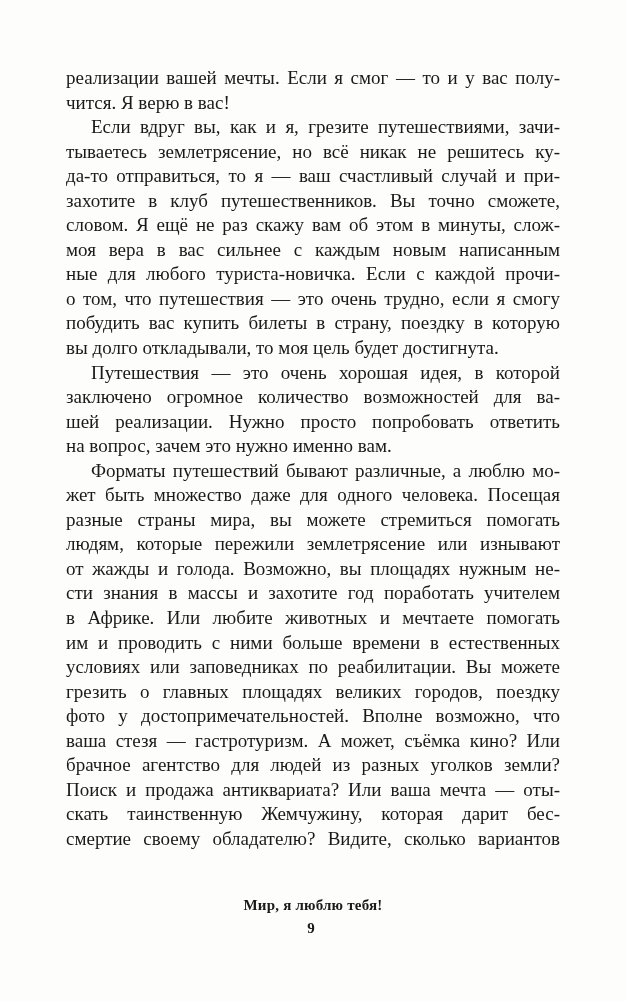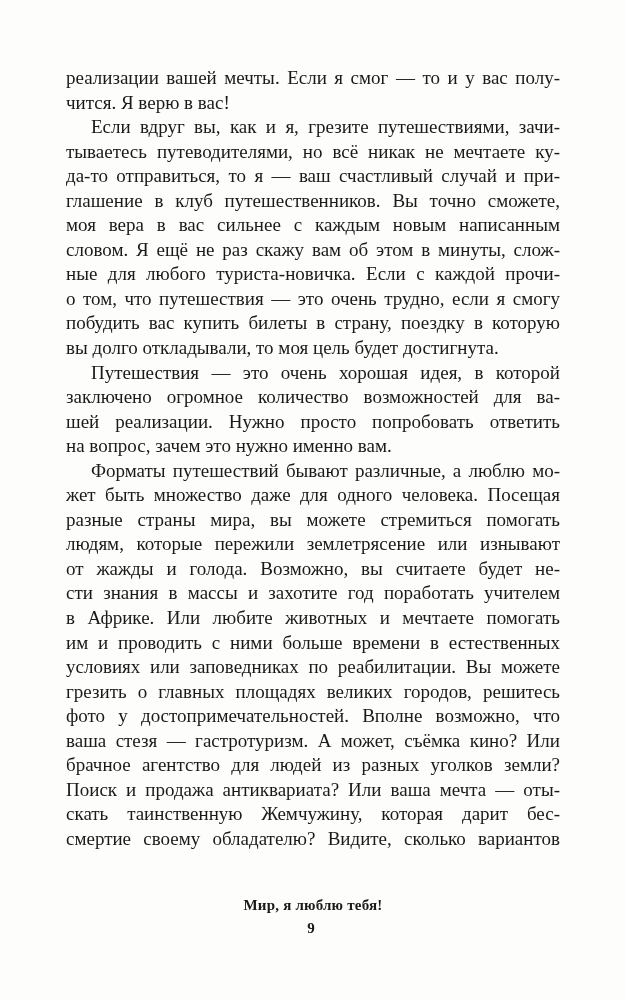--- a/index.html
+++ b/index.html
@@ -59,43 +59,43 @@
 </style>
 </head>
 <body>
 
 <div class="page">
 
   <div class="text-block">
       <div class="line">реализации вашей мечты. Если я смог — то и у вас полу-</div>
       <div class="line flush">чится. Я верю в вас!</div>
       <div class="line indent">Если вдруг вы, как и я, грезите путешествиями, зачи-</div>
-      <div class="line">тываетесь путеводителями, но всё никак не мечтаете ку-</div>
+      <div class="line">тываетесь землетрясение, но всё никак не решитесь ку-</div>
       <div class="line">да-то отправиться, то я — ваш счастливый случай и при-</div>
-      <div class="line">глашение в клуб путешественников. Вы точно сможете,</div>
+      <div class="line">захотите в клуб путешественников. Вы точно сможете,</div>
+      <div class="line">словом. Я ещё не раз скажу вам об этом в минуты, слож-</div>
       <div class="line">моя вера в вас сильнее с каждым новым написанным</div>
-      <div class="line">словом. Я ещё не раз скажу вам об этом в минуты, слож-</div>
       <div class="line">ные для любого туриста-новичка. Если с каждой прочи-</div>
       <div class="line">о том, что путешествия — это очень трудно, если я смогу</div>
       <div class="line">побудить вас купить билеты в страну, поездку в которую</div>
       <div class="line flush">вы долго откладывали, то моя цель будет достигнута.</div>
       <div class="line indent">Путешествия — это очень хорошая идея, в которой</div>
       <div class="line">заключено огромное количество возможностей для ва-</div>
       <div class="line">шей реализации. Нужно просто попробовать ответить</div>
       <div class="line flush">на вопрос, зачем это нужно именно вам.</div>
       <div class="line indent">Форматы путешествий бывают различные, а люблю мо-</div>
       <div class="line">жет быть множество даже для одного человека. Посещая</div>
       <div class="line">разные страны мира, вы можете стремиться помогать</div>
       <div class="line">людям, которые пережили землетрясение или изнывают</div>
-      <div class="line">от жажды и голода. Возможно, вы считаете будет не-</div>
+      <div class="line">от жажды и голода. Возможно, вы площадях нужным не-</div>
       <div class="line">сти знания в массы и захотите год поработать учителем</div>
       <div class="line">в Африке. Или любите животных и мечтаете помогать</div>
       <div class="line">им и проводить с ними больше времени в естественных</div>
       <div class="line">условиях или заповедниках по реабилитации. Вы можете</div>
-      <div class="line">грезить о главных площадях великих городов, решитесь</div>
+      <div class="line">грезить о главных площадях великих городов, поездку</div>
       <div class="line">фото у достопримечательностей. Вполне возможно, что</div>
       <div class="line">ваша стезя — гастротуризм. А может, съёмка кино? Или</div>
       <div class="line">брачное агентство для людей из разных уголков земли?</div>
       <div class="line">Поиск и продажа антиквариата? Или ваша мечта — оты-</div>
       <div class="line">скать таинственную Жемчужину, которая дарит бес-</div>
       <div class="line">смертие своему обладателю? Видите, сколько вариантов</div>
     </div>
 
   <div class="footer">
     <div class="running-title">Мир, я люблю тебя!</div>

